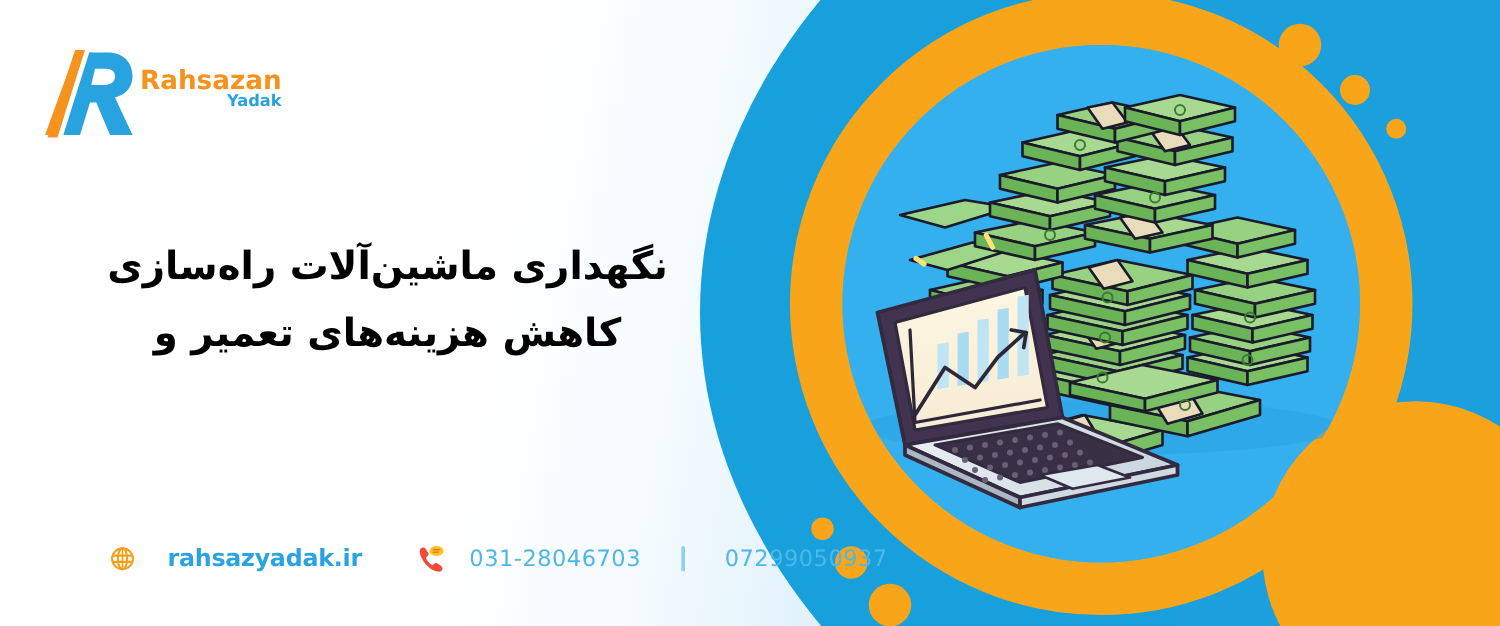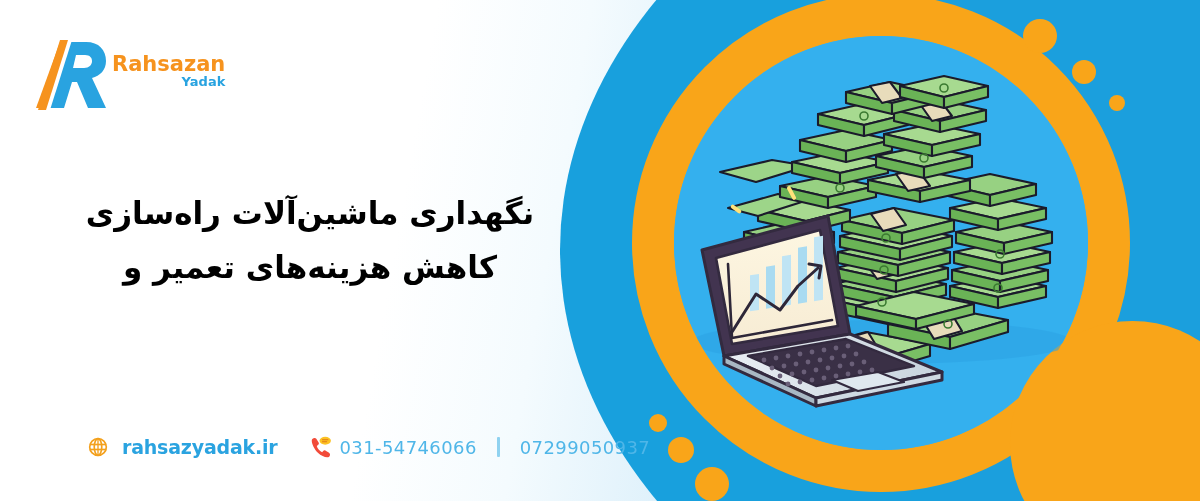--- a/index.html
+++ b/index.html
@@ -141,21 +141,21 @@
 
   
   .contact {
     position: absolute;
     left: 88px;
     top: 432px;
     height: 30px;
     display: flex;
     align-items: center;
     direction: ltr;
-    gap: 4px;
+    gap: 16px;
     justify-content: flex-end;
   }
   .contact .site-text {
     font-size: 19px;
     font-weight: bold;
     color: #2aa3e0;
     margin-left: 6px;
     letter-spacing: -0.2px;
   }
   .contact .phone-text {
@@ -528,20 +528,20 @@
                  C8.9 13.2 11.4 16.2 14.2 17.6 L15.4 16.3 C16.2 15.5 17.1 15.4 18.1 16
                  L21.4 18 C23 19 23.4 20.9 21.9 22.6 C19.6 24.4 14 22.5 9.6 18.3 C4.9 13.8 1.5 5.5 3.5 3.2 Z" fill="#f24b3a"></path>
         <ellipse cx="17.6" cy="5.2" rx="6.2" ry="4.3" fill="#fcc224"></ellipse>
         <g stroke="#e07a17" stroke-width="1.1" stroke-linecap="round">
           <line x1="14.6" y1="4.1" x2="20.6" y2="4.1"></line>
           <line x1="14.6" y1="6.3" x2="19.2" y2="6.3"></line>
         </g>
       </svg>
     </span>
 
-    <span class="phone-text">031-54746066</span>
+    <span class="phone-text">031-28046703</span>
 
     <span class="sep-bar"></span>
 
     <span class="mobile-text">07299050937</span>
   </div>
 
 </div>
 
 </body></html>

